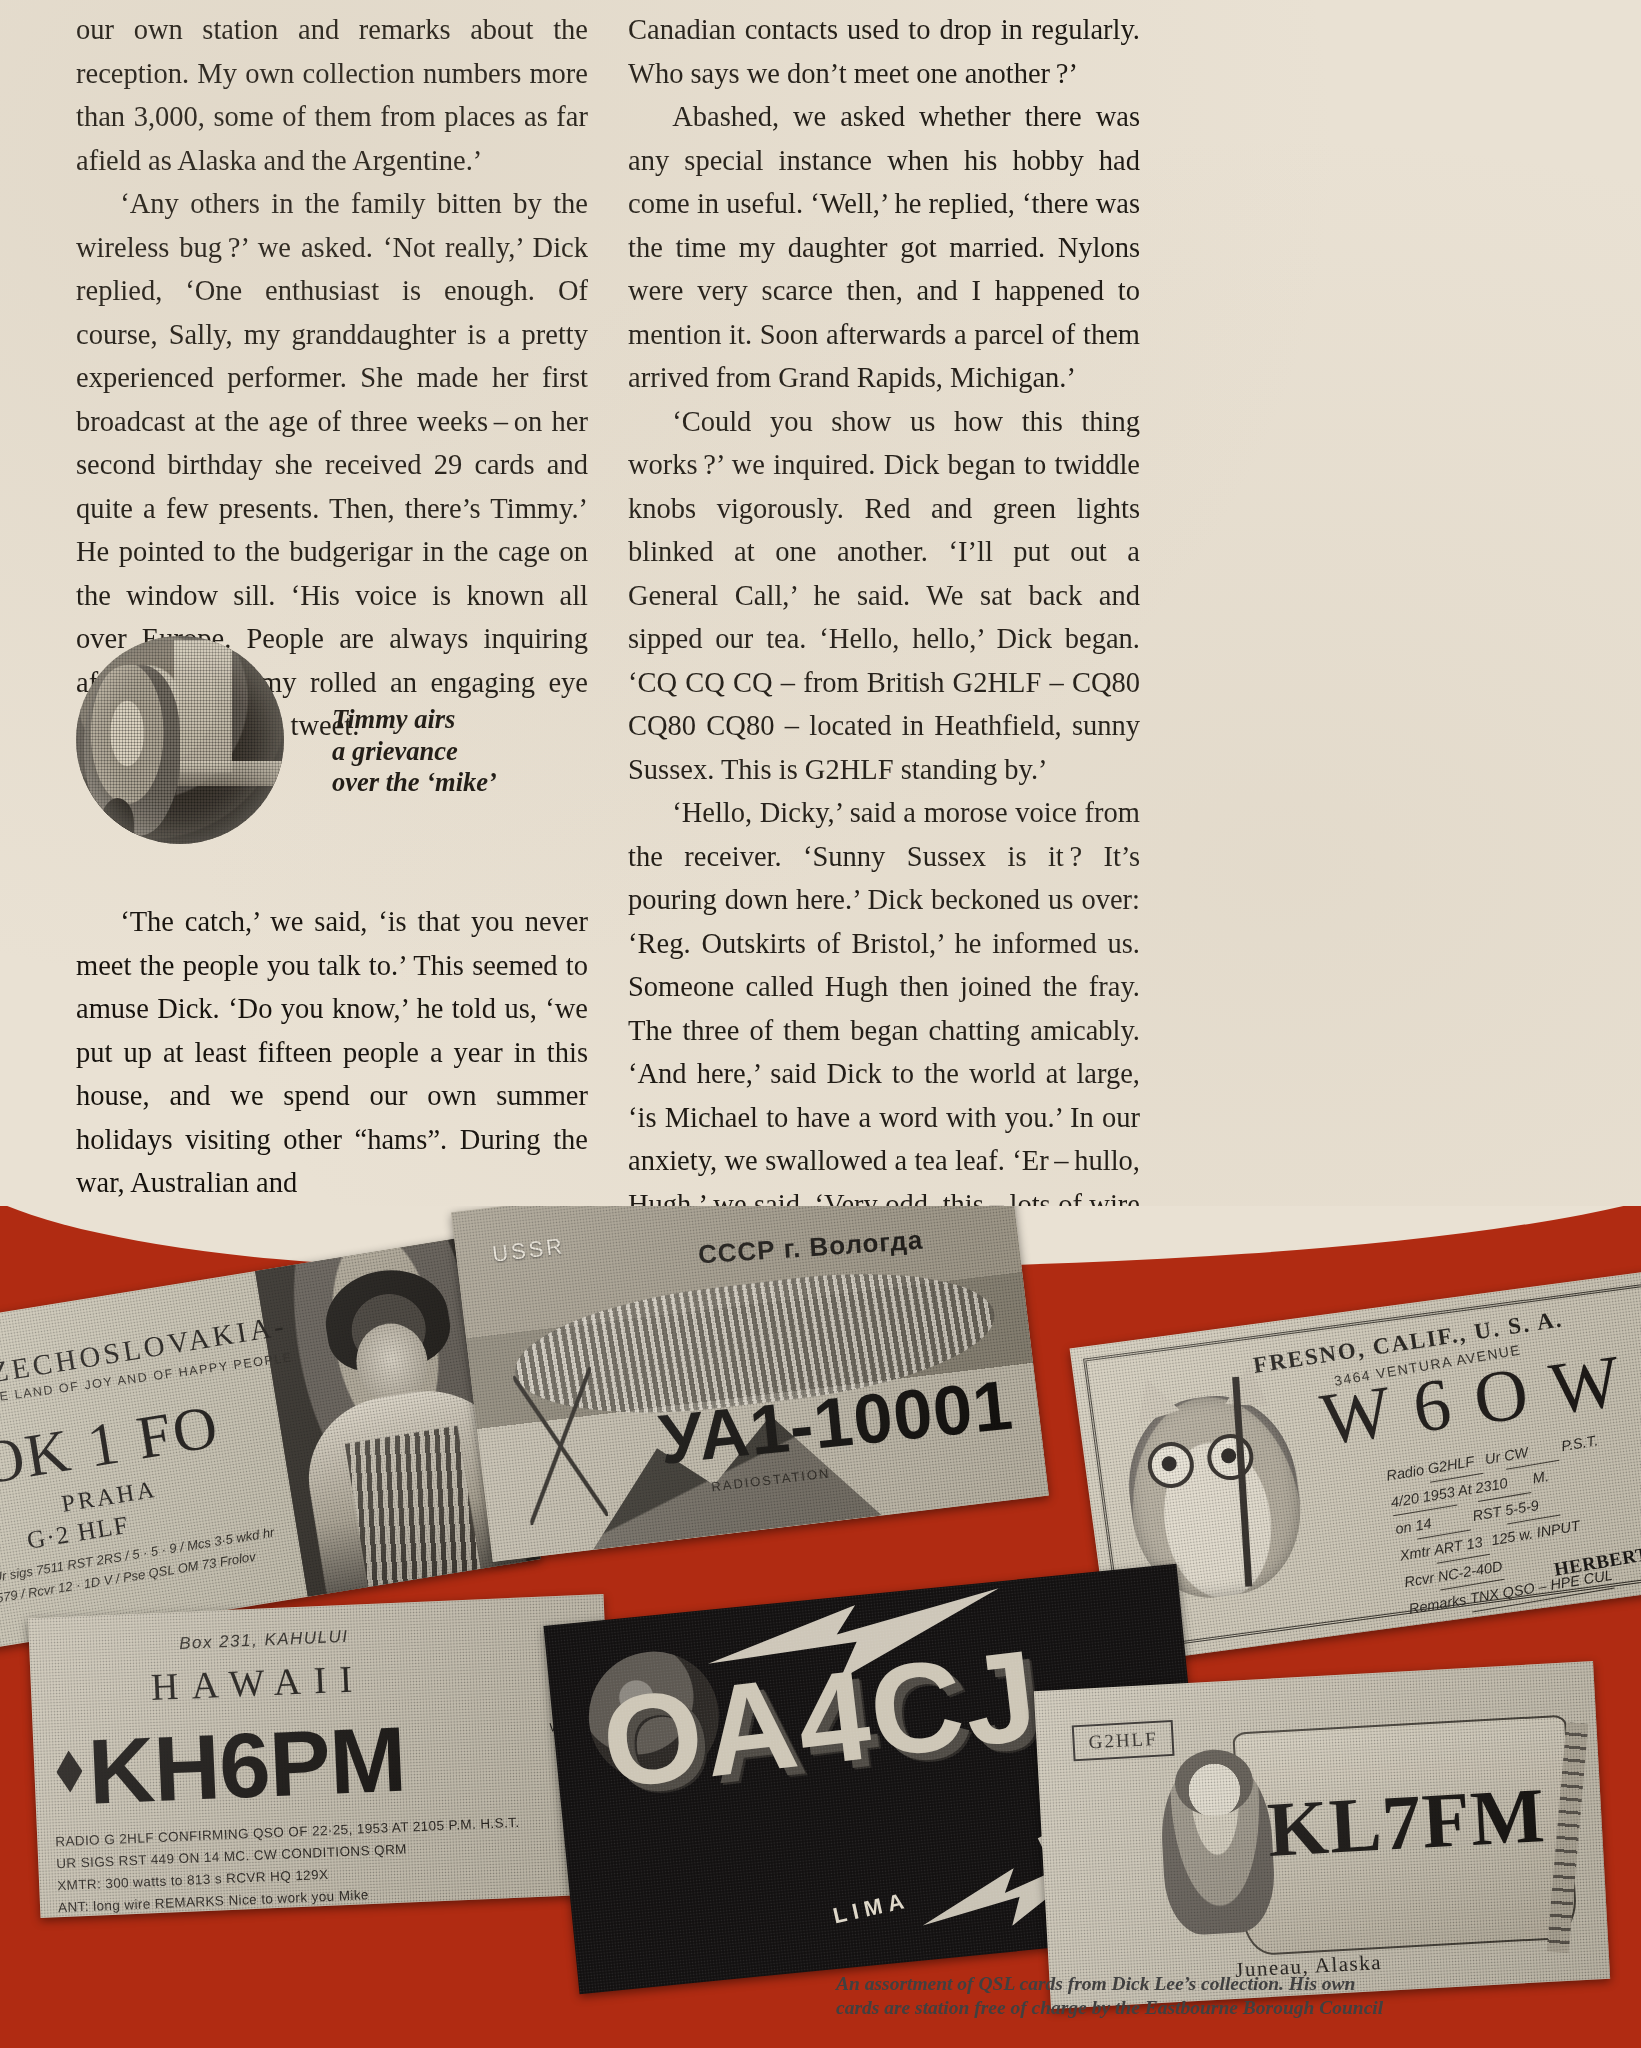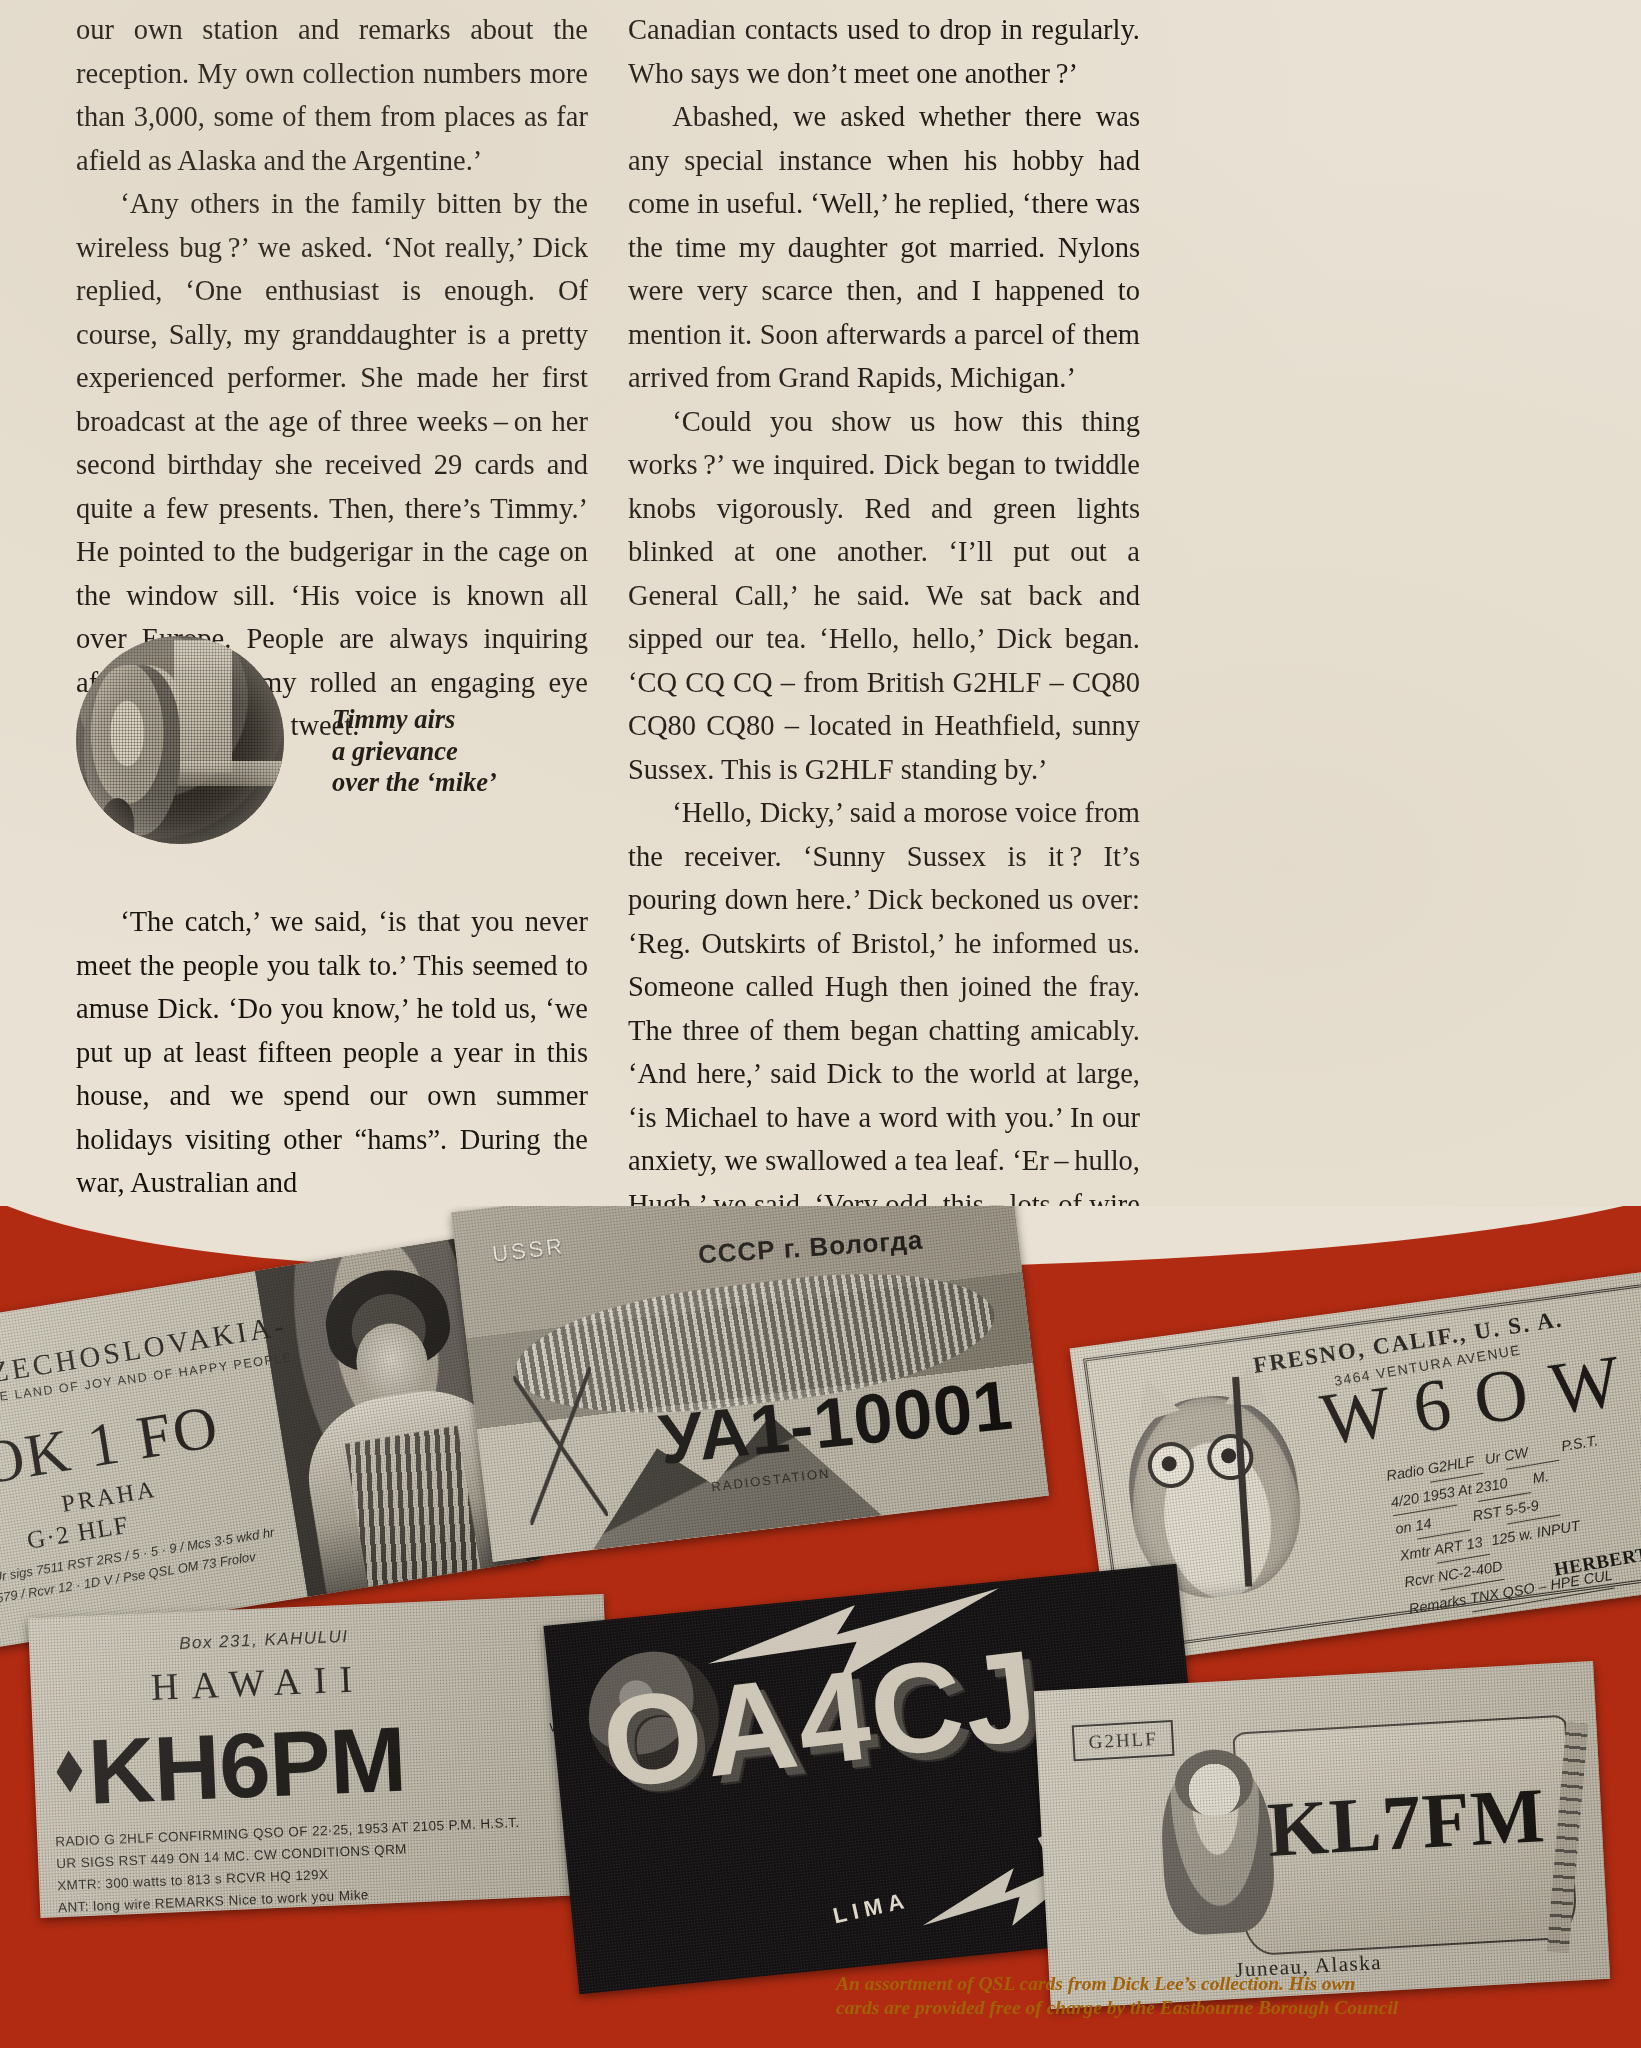--- a/index.html
+++ b/index.html
@@ -391,21 +391,21 @@
   #card-kl7fm .pole{
     position:absolute;right:24px;top:60px;width:22px;height:230px;
     background:repeating-linear-gradient(180deg,#b9b1a0 0 10px,#5e584f 10px 13px);
     transform:rotate(8deg);
   }
 
   
   #red-caption{
     position:absolute;left:836px;top:1972px;width:720px;
     font-style:italic;font-weight:bold;
-    font-size:19.5px;line-height:23.5px;color:#a16207;
+    font-size:19.5px;line-height:23.5px;color:#404040;
     font-family:"Liberation Serif","DejaVu Serif",serif;
   }
 </style>
 </head>
 <body>
 
 <div id="paper">
 
   <div class="col" id="col-left">
     <p>our own station and remarks about the reception. My own collection numbers more than 3,000, some of them from places as far afield as Alaska and the Argentine.’</p>
@@ -564,14 +564,14 @@
     <div class="g2">G2HLF</div>
     <div class="call">KL7FM</div>
     <div class="city">Juneau, Alaska</div>
     <div class="ht"></div>
     <div class="grain"></div>
   </div>
 </div>
 
 <div id="red-caption">
   <div>An assortment of QSL cards from Dick Lee’s collection. His own</div>
-  <div>cards are provided free of charge by the Eastbourne Borough Council</div>
+  <div>cards are station free of charge by the Eastbourne Borough Council</div>
 </div>
 
 </body></html>

